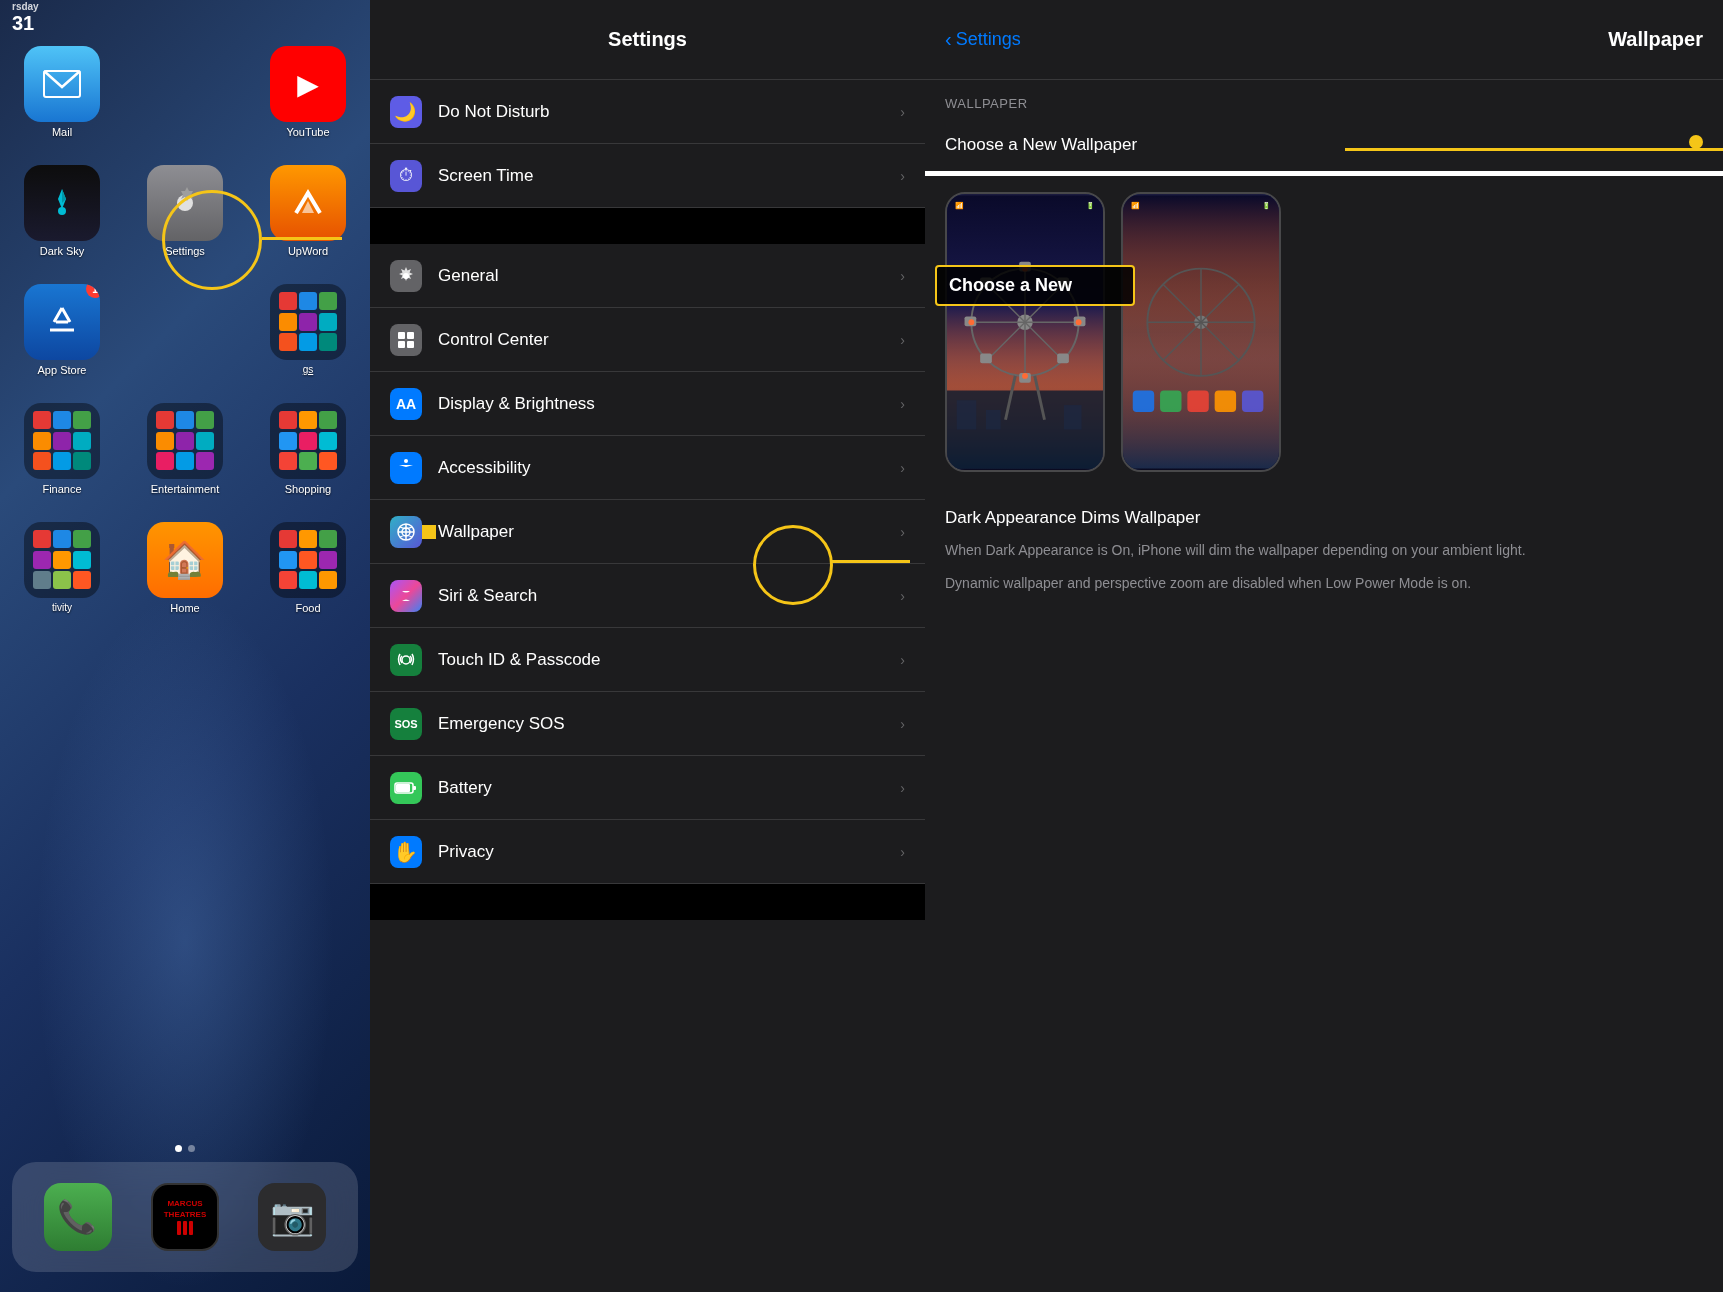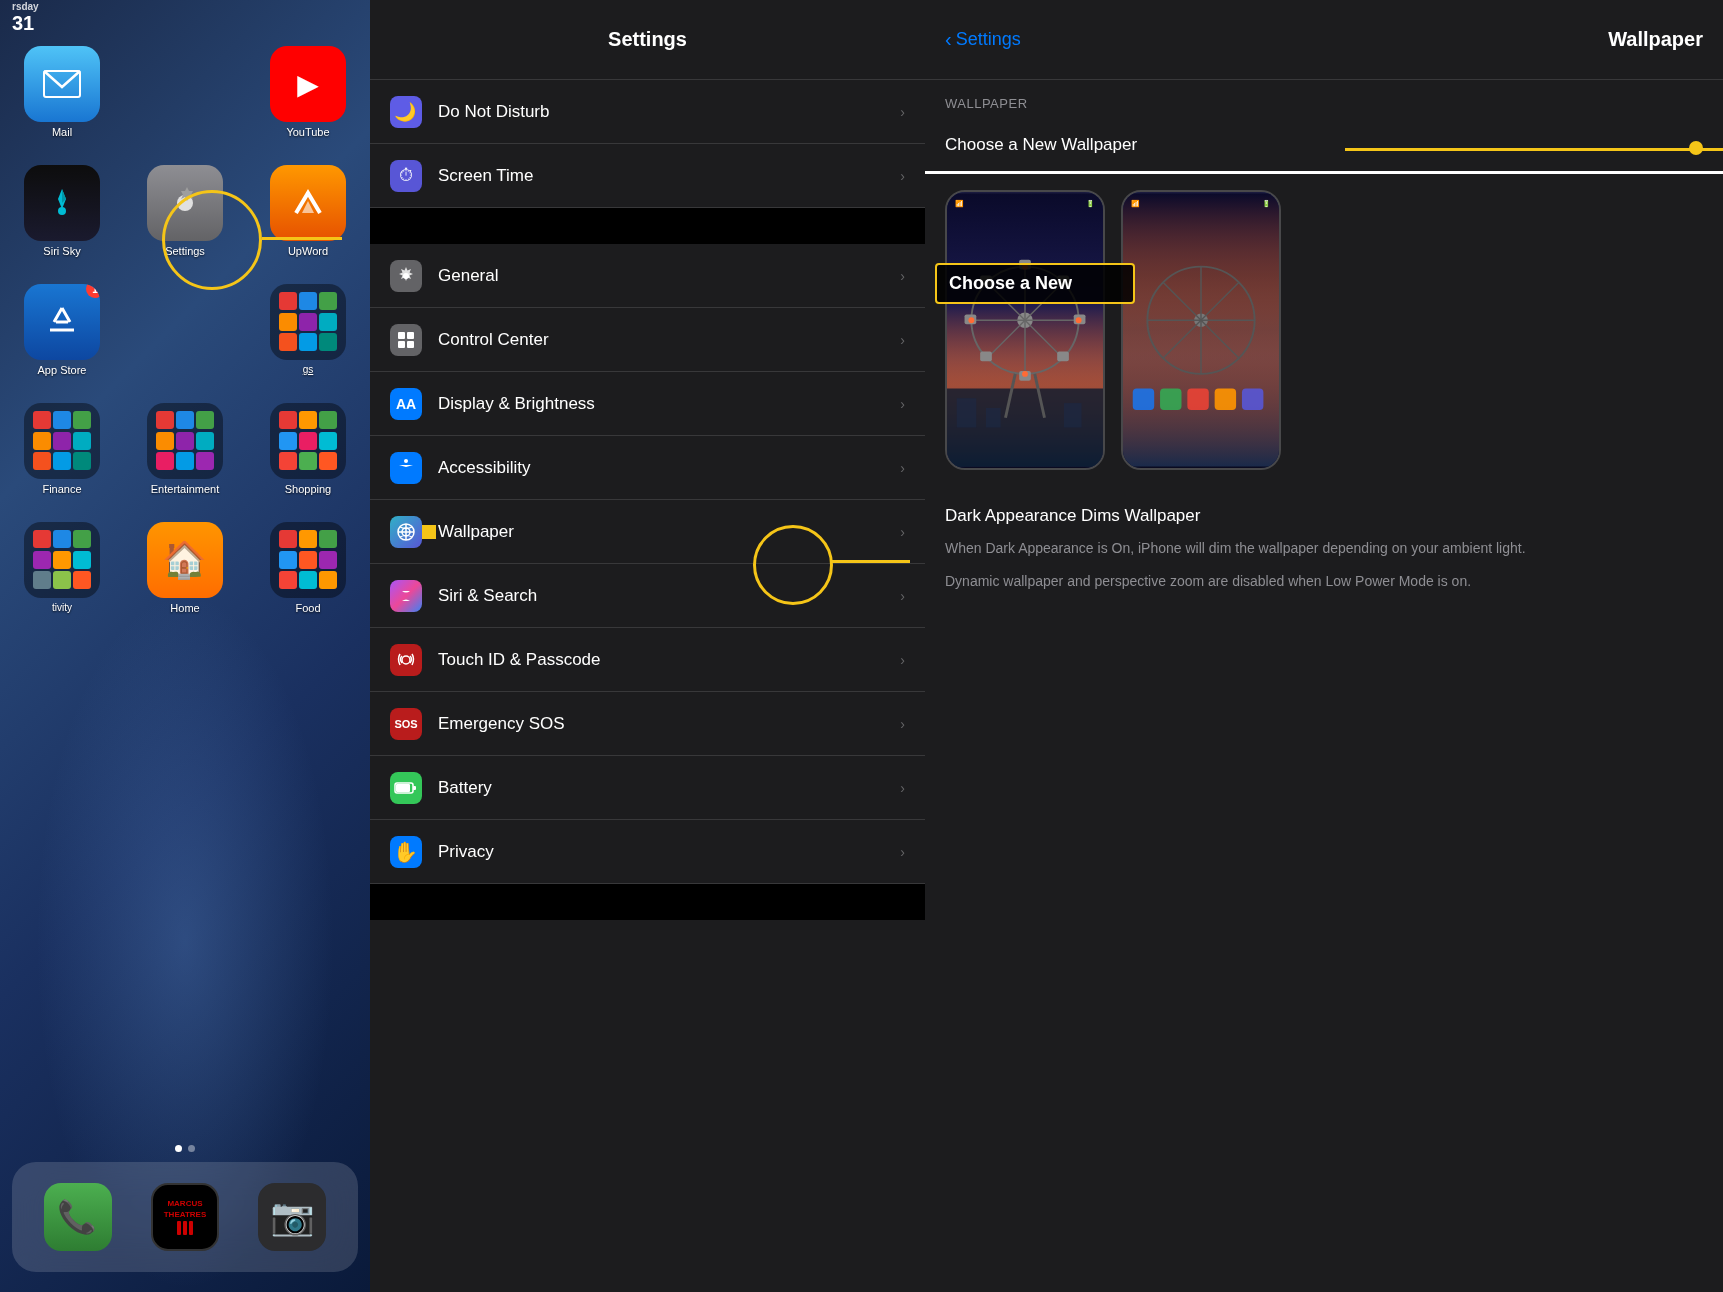--- a/index.html
+++ b/index.html
@@ -222,21 +222,21 @@
     }
     .settings-row-chevron {
       color: #636366;
       font-size: 14px;
     }
     
     .icon-bg-purple { background: #5e5ce6; }
     .icon-bg-indigo { background: #5856d6; }
     .icon-bg-gray { background: #636366; }
     .icon-bg-blue { background: #007aff; }
-    .icon-bg-red { background: #b91c1c; }
+    .icon-bg-red { background: #15803d; }
     .icon-bg-green { background: #34c759; }
     .icon-bg-wallpaper { background: linear-gradient(135deg, #30b0c7 0%, #5856d6 100%); }
 
     
     #wallpaper-panel {
       flex: 1;
       height: 1292px;
       background: #1c1c1e;
       display: flex;
       flex-direction: column;
@@ -279,23 +279,23 @@
     .wallpaper-section-header {
       padding: 16px 20px 8px;
       color: #8e8e93;
       font-size: 13px;
       font-weight: 500;
       letter-spacing: 0.5px;
       text-transform: uppercase;
     }
     .wallpaper-choose-row {
       display: flex;
-      align-items: flex-end;
+      align-items: flex-start;
       padding: 16px 20px;
-      border-bottom: 3px solid #ffffff;
+      border-bottom: 5px solid #ffffff;
       position: relative;
     }
     .wallpaper-choose-label {
       color: white;
       font-size: 17px;
       flex: 1;
     }
     .wallpaper-choose-dot {
       width: 14px;
       height: 14px;
@@ -410,21 +410,21 @@
       <div class="home-app-label">YouTube</div>
     </div>
     <div class="home-app">
       <div class="home-app-icon icon-darksky">
         <svg width="44" height="44" viewBox="0 0 44 44" fill="none">
           <path d="M22 8 L26 18 L22 28 L18 18 Z" fill="#00bcd4"></path>
           <path d="M22 8 L26 18 L22 22" fill="#0097a7"></path>
           <circle cx="22" cy="30" r="4" fill="#00bcd4"></circle>
         </svg>
       </div>
-      <div class="home-app-label">Siri Sky</div>
+      <div class="home-app-label">Dark Sky</div>
     </div>
     <div class="home-app">
       <div class="home-app-icon icon-settings">
         <svg width="44" height="44" viewBox="0 0 44 44" fill="none">
           <path d="M22 14 A8 8 0 1 1 22 30 A8 8 0 1 1 22 14 Z" fill="#e0e0e0"></path>
           <path d="M22 10 L24 6 L26 10 L30 10 L28 14 L30 18 L26 16 L24 20 L22 16 L18 18 L20 14 L18 10 L22 10Z" fill="#9e9e9e"></path>
         </svg>
       </div>
       <div class="home-app-label">Settings</div>
     </div>

